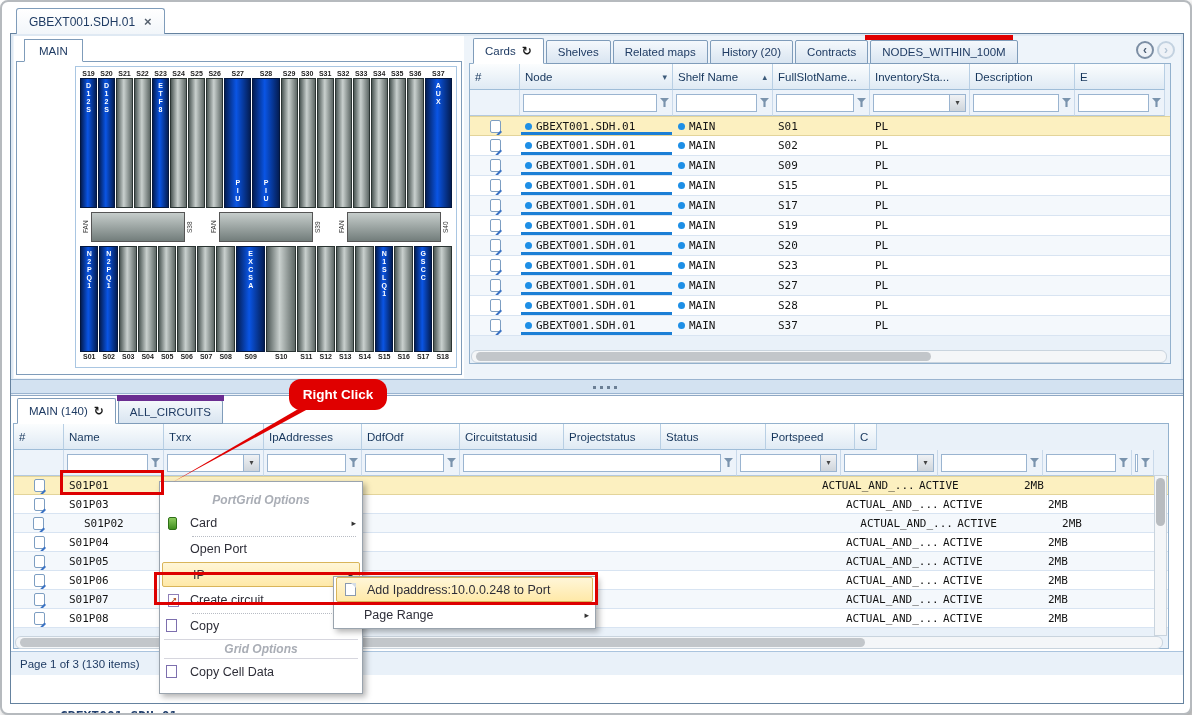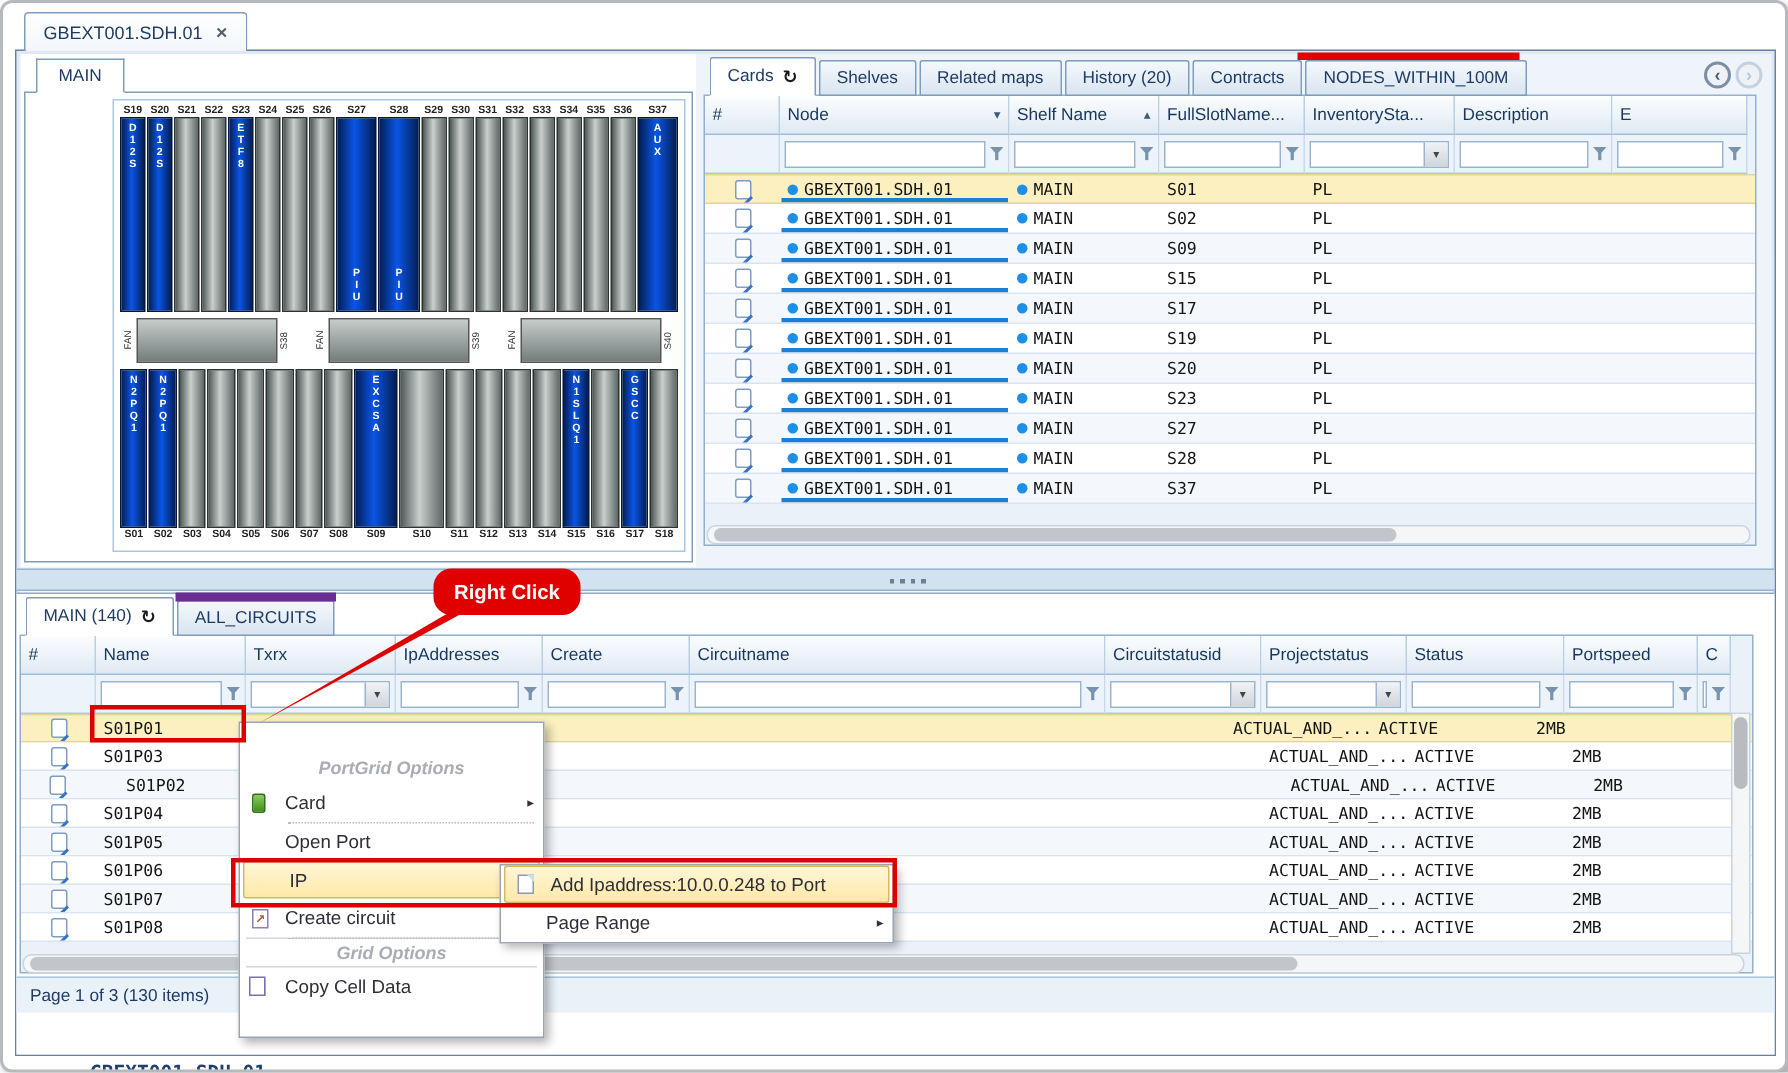--- a/index.html
+++ b/index.html
@@ -86,21 +86,21 @@
   .vscroll{position:absolute;width:13px;background:#f4f6f8;border:1px solid #c9d4de;}
   .vthumb{position:absolute;left:1px;width:9px;background:#b8bcc0;border-radius:5px;}
   .pager{position:absolute;left:0;top:255px;width:100%;height:24px;background:#e9f1f9;border-top:1px solid #aac4de;
          display:flex;align-items:center;padding:0 9px;font-size:11.5px;color:#1f3b63;}
   .hsplit{position:absolute;left:0;top:345px;width:100%;height:15px;background:#d3e2f1;
           border-top:1px solid #9ab4d0;border-bottom:1px solid #9ab4d0;}
   .dots{position:absolute;left:582px;top:6px;width:26px;height:3px;
         background:repeating-linear-gradient(90deg,#6b7f95 0 3px,transparent 3px 7px);}
   
   .ctx-menu{position:absolute;left:157px;top:479px;width:204px;background:#fff;border:1px solid #9aa4ae;
-            box-shadow:3px 3px 6px rgba(0,0,0,.3);z-index:30;padding:20px 0;}
+            box-shadow:3px 3px 6px rgba(0,0,0,.3);z-index:30;padding:8px 0;}
   .ctx-sub{position:absolute;left:331px;top:574px;width:263px;background:#fff;border:1px solid #9aa4ae;
            box-shadow:3px 3px 6px rgba(0,0,0,.3);z-index:31;padding:0;}
   .m-header{height:20px;display:flex;align-items:center;justify-content:center;font-size:12px;font-weight:bold;
             font-style:italic;color:#a9adb5;}
   .m-header.lined{border-top:1px solid #d6d6de;border-bottom:1px solid #d6d6de;margin:0 4px;}
   .m-item{height:26px;display:flex;align-items:center;padding:0 6px 0 8px;font-size:12.5px;color:#2e2e38;position:relative;}
   .m-item .m-ic{width:22px;flex:0 0 22px;display:flex;align-items:center;justify-content:flex-start;}
   .m-item .m-lab{flex:1;white-space:nowrap;overflow:hidden;}
   .m-item .m-arrow{font-size:9px;color:#333;}
   .m-item.hl{background:linear-gradient(#fff6d8,#ffe9a8);border:1px solid #d9b55a;border-radius:2px;margin:0 2px;height:25px;}
@@ -707,24 +707,21 @@
             <div class="g-h" style="width: 100px;">
               <span class="lab">Name</span>
             </div>
             <div class="g-h" style="width: 100px;">
               <span class="lab">Txrx</span>
             </div>
             <div class="g-h" style="width: 98px;">
               <span class="lab">IpAddresses</span>
             </div>
             <div class="g-h" style="width: 98px;">
-              <span class="lab">Create</span>
-            </div>
-            <div class="g-h" style="width: 277px;">
-              <span class="lab">Circuitname</span>
+              <span class="lab">DdfOdf</span>
             </div>
             <div class="g-h" style="width: 104px;">
               <span class="lab">Circuitstatusid</span>
             </div>
             <div class="g-h" style="width: 97px;">
               <span class="lab">Projectstatus</span>
             </div>
             <div class="g-h" style="width: 105px;">
               <span class="lab">Status</span>
             </div>
@@ -1000,20 +997,26 @@
         <span class="m-ic"></span>
         <span class="m-lab">IP</span>
         <span class="m-arrow">▸</span>
       </div>
       <div class="m-item sep-after">
         <span class="m-ic">
           <span class="create-circuit-icon">↗</span>
         </span>
         <span class="m-lab">Create circuit</span>
       </div>
+      <div class="m-item">
+        <span class="m-ic">
+          <span class="copy-icon"></span>
+        </span>
+        <span class="m-lab">Copy</span>
+      </div>
       <div class="m-header lined">Grid Options</div>
       <div class="m-item">
         <span class="m-ic">
           <span class="copy-icon"></span>
         </span>
         <span class="m-lab">Copy Cell Data</span>
       </div>
     </div>
   <div class="ctx-sub" id="ctxSub">
       <div class="m-item hl">

